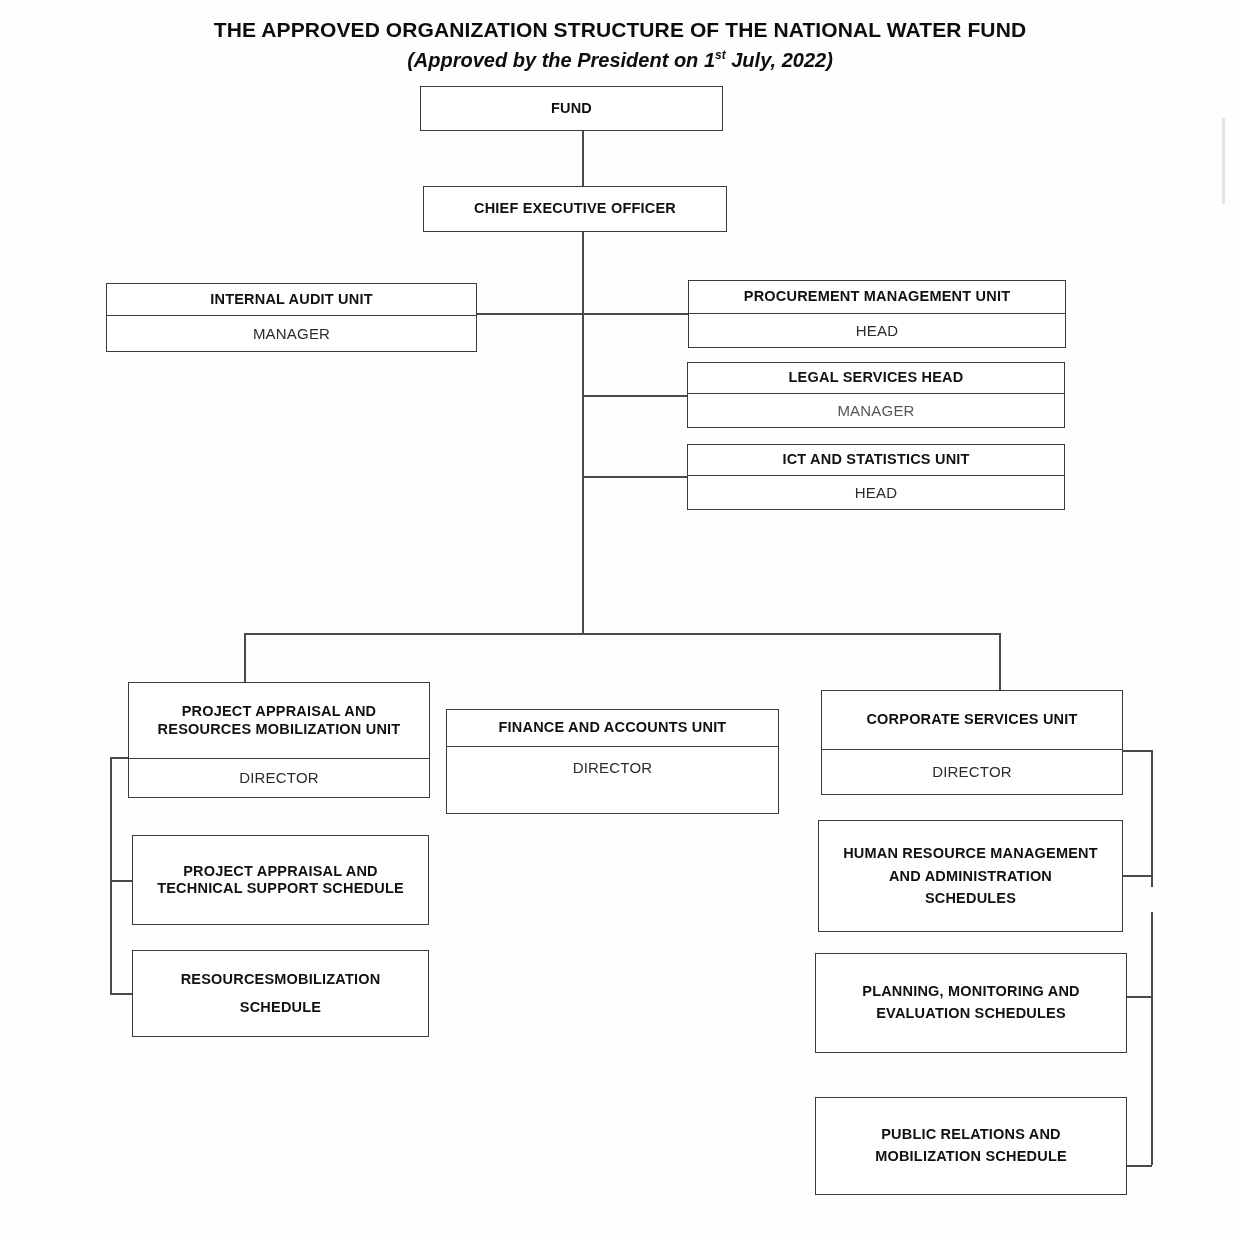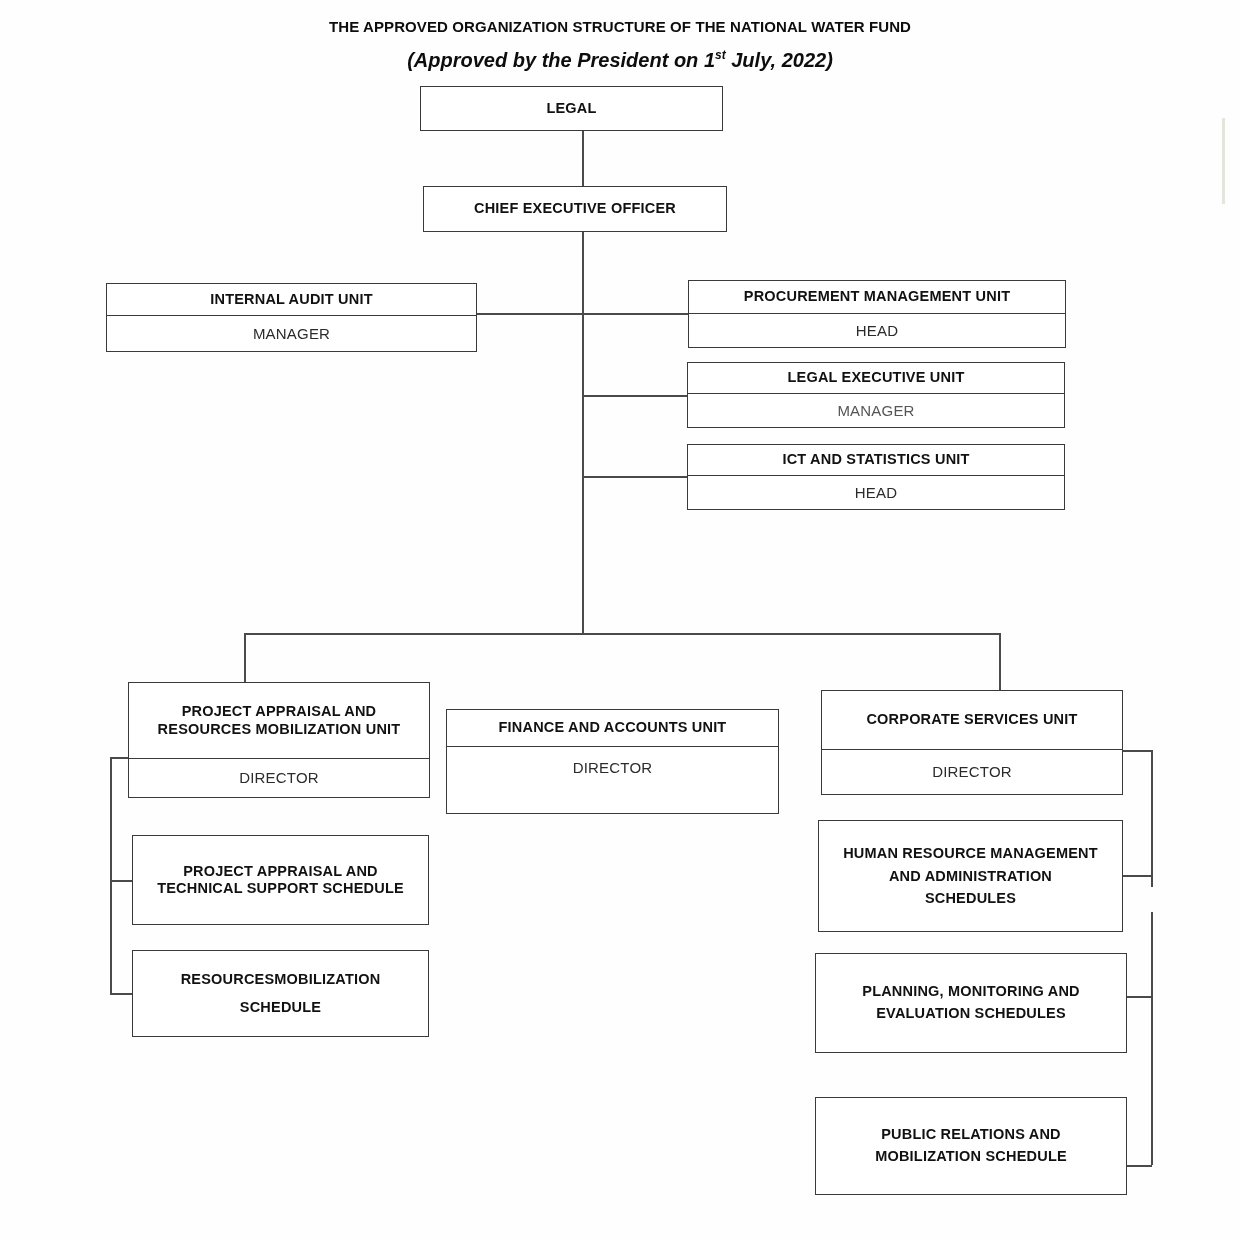--- a/index.html
+++ b/index.html
@@ -16,21 +16,21 @@
     color: #111111;
     overflow: hidden;
   }
 
   
   #title {
     position: absolute;
     left: 0; top: 18px;
     width: 1240px;
     text-align: center;
-    font-size: 15px;
+    font-size: 21px;
     font-weight: bold;
     letter-spacing: 0.1px;
     color: #0d0d0d;
   }
   #subtitle {
     position: absolute;
     left: 0; top: 48px;
     width: 1240px;
     text-align: center;
     font-size: 20px;
@@ -121,39 +121,39 @@
   <div class="ln hln" style="left:1123px; top:875px; width:29px;"></div>
 
   <div class="ln vln" style="left:1151px; top:912px; height:253px;"></div>
   <div class="ln hln" style="left:1123px; top:996px; width:29px;"></div>
   <div class="ln hln" style="left:1123px; top:1165px; width:29px;"></div>
 
   <div class="artifact" style="left:1222px; top:118px; width:3px; height:86px;"></div>
   <div class="artifact" style="left:988px; top:955px; width:8px; height:11px; transform:rotate(20deg); opacity:0.35;"></div>
 
   <div class="box" style="left:420px; top:86px; width:303px; height:45px;">
-    <div class="cell head" style="height:100%;">LEGAL</div>
+    <div class="cell head" style="height:100%;">FUND</div>
   </div>
 
   <div class="box" style="left:423px; top:186px; width:304px; height:46px;">
     <div class="cell head" style="height:100%;">CHIEF EXECUTIVE OFFICER</div>
   </div>
 
   <div class="box" style="left:106px; top:283px; width:371px; height:69px;">
     <div class="cell head" style="height:31px;">INTERNAL AUDIT UNIT</div>
     <div class="cell role divider" style="height:36px;">MANAGER</div>
   </div>
 
   <div class="box" style="left:688px; top:280px; width:378px; height:68px;">
     <div class="cell head" style="height:32px;">PROCUREMENT MANAGEMENT UNIT</div>
     <div class="cell role divider" style="height:34px;">HEAD</div>
   </div>
 
   <div class="box" style="left:687px; top:362px; width:378px; height:66px;">
-    <div class="cell head" style="height:30px;">LEGAL EXECUTIVE UNIT</div>
+    <div class="cell head" style="height:30px;">LEGAL SERVICES HEAD</div>
     <div class="cell role divider grayrole" style="height:34px;">MANAGER</div>
   </div>
 
   <div class="box" style="left:687px; top:444px; width:378px; height:66px;">
     <div class="cell head" style="height:30px;">ICT AND STATISTICS UNIT</div>
     <div class="cell role divider" style="height:34px;">HEAD</div>
   </div>
 
   <div class="box" style="left:128px; top:682px; width:302px; height:116px;">
     <div class="cell head" style="height:75px; flex-direction:column;">

